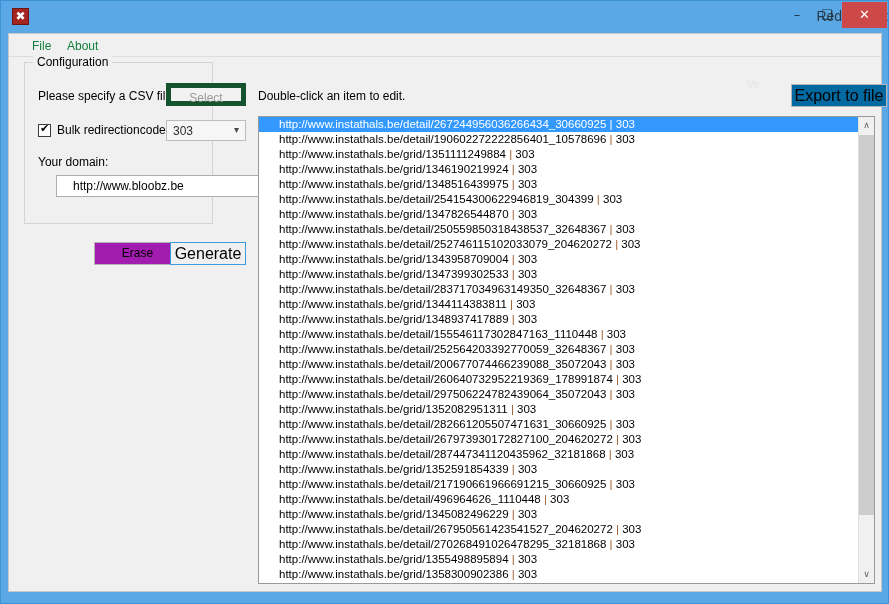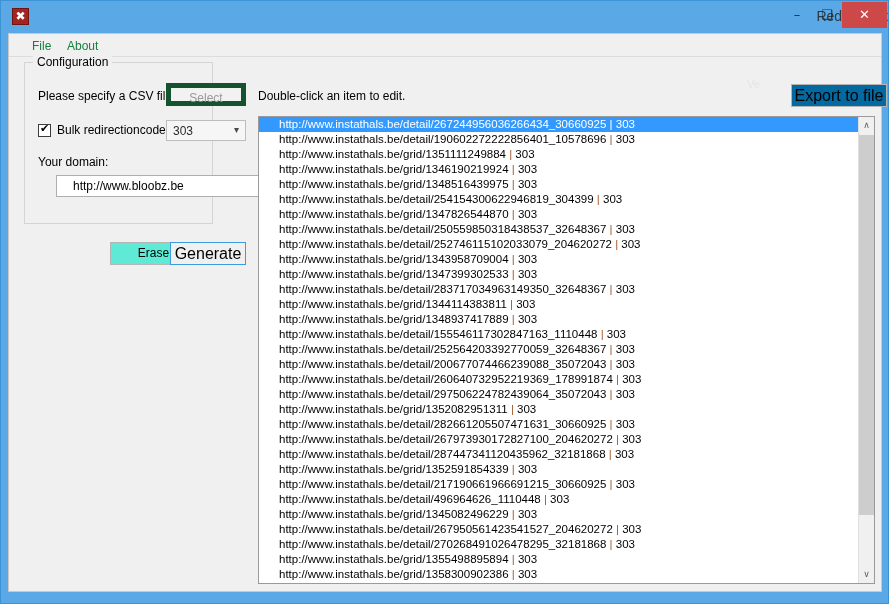--- a/index.html
+++ b/index.html
@@ -189,28 +189,27 @@
     padding: 2px 16px;
     color: #000;
     font-family: "Liberation Sans", sans-serif;
     outline: none;
     margin-left: 19px;
   }
   #erase-button {
     position: absolute;
     left: 85px; top: 208px;
     width: 87px; height: 23px;
-    background: #5eead4;
+    background: #a21caf;
     border: 1px solid #b5b5b5;
     font-size: 12px;
     line-height: 21px;
     text-align: center;
     color: #000;
     cursor: default;
-    margin-left: 16px;
   }
   #generate-button {
     position: absolute;
     left: 161px; top: 208px;
     width: 76px; height: 23px;
     background: #f0f0f0;
     border: 1px solid #3c9bdc;
     font-size: 16px;
     line-height: 21px;
     text-align: center;

